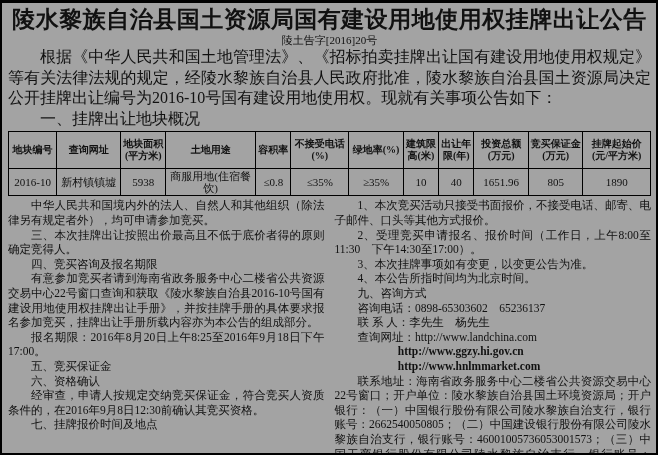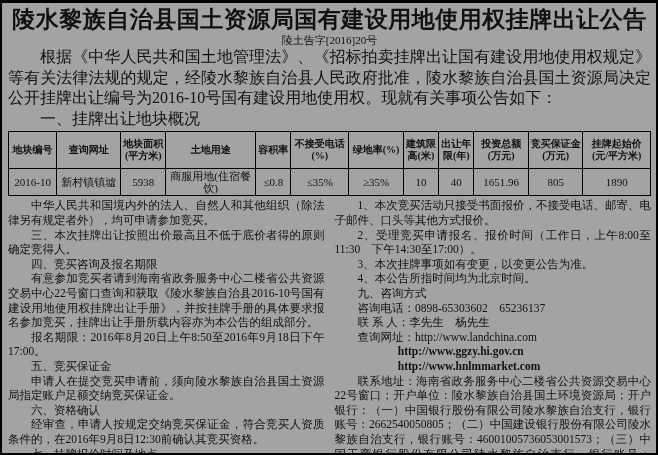--- a/index.html
+++ b/index.html
@@ -143,23 +143,22 @@
     </tbody>
   </table>
 
   <div class="columns">
 
     <div class="col">
       <p>中华人民共和国境内外的法人、自然人和其他组织（除法律另有规定者外），均可申请参加竞买。</p>
       <p>三、本次挂牌出让按照出价最高且不低于底价者得的原则确定竞得人。</p>
       <p>四、竞买咨询及报名期限</p>
       <p>有意参加竞买者请到海南省政务服务中心二楼省公共资源交易中心22号窗口查询和获取《陵水黎族自治县2016-10号国有建设用地使用权挂牌出让手册》，并按挂牌手册的具体要求报名参加竞买，挂牌出让手册所载内容亦为本公告的组成部分。</p>
-      <p>报名期限：2016年8月20日上午8:50至2016年9月18日下午17:00。</p>
+      <p>报名期限：2016年8月20日上午8:25至2016年9月18日下午17:00。</p>
       <p>五、竞买保证金</p>
-      <p>申请人在提交竞买申请前，须向陵水黎族自治县国土资源局指定账户足额交纳竞买保证金。</p>
       <p>六、资格确认</p>
       <p>经审查，申请人按规定交纳竞买保证金，符合竞买人资质条件的，在2016年9月8日12:30前确认其竞买资格。</p>
       <p>七、挂牌报价时间及地点</p>
 
     </div>
 
     <div class="col">
       <p>1、本次竞买活动只接受书面报价，不接受电话、邮寄、电子邮件、口头等其他方式报价。</p>
       <p>2、受理竞买申请报名、报价时间（工作日，上午8:00至11:30　下午14:30至17:00）。</p>
       <p>3、本次挂牌事项如有变更，以变更公告为准。</p>

